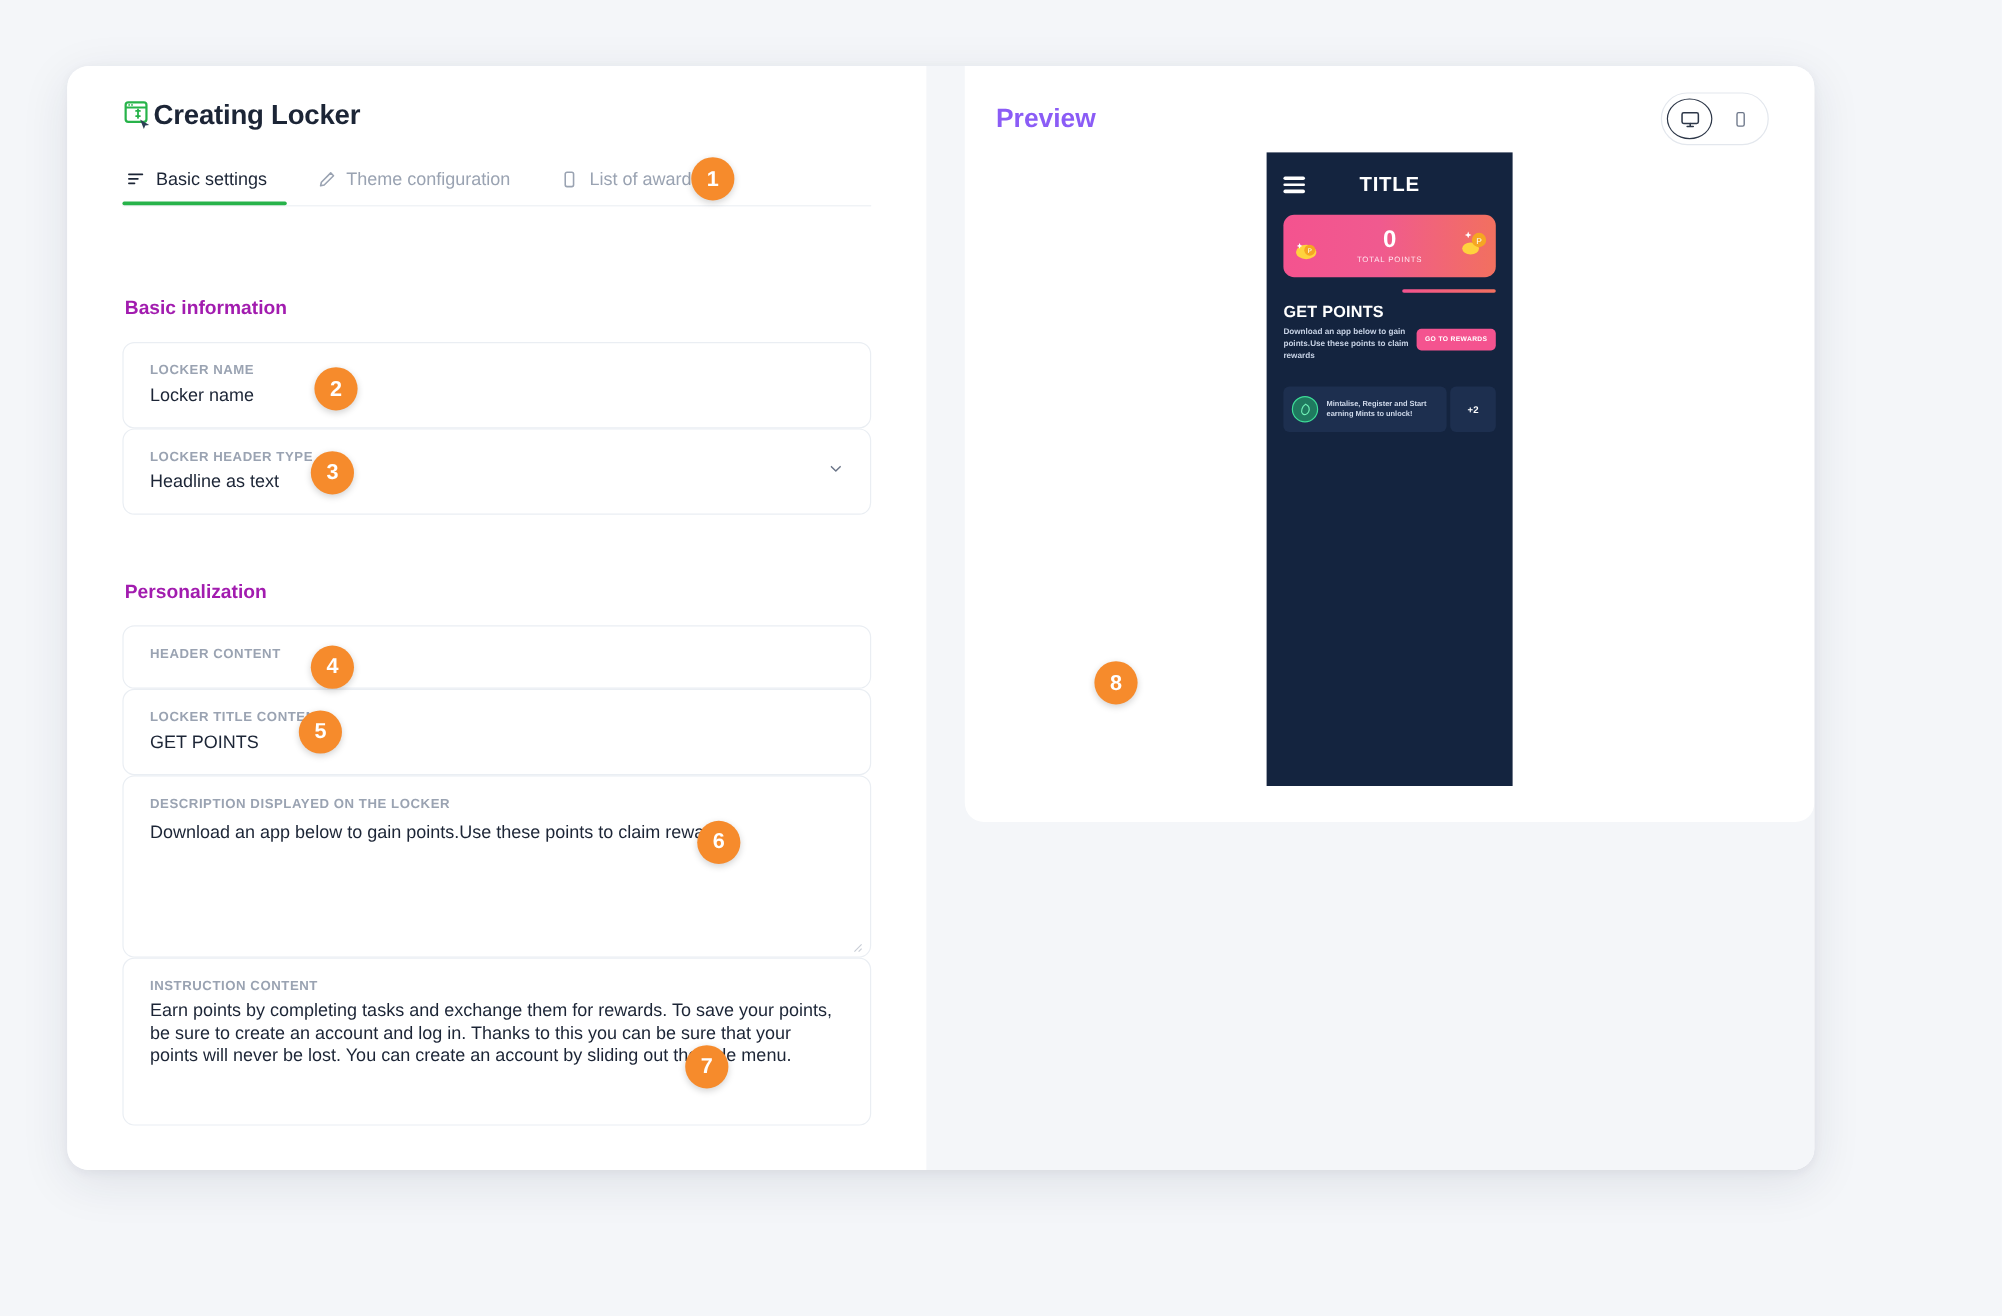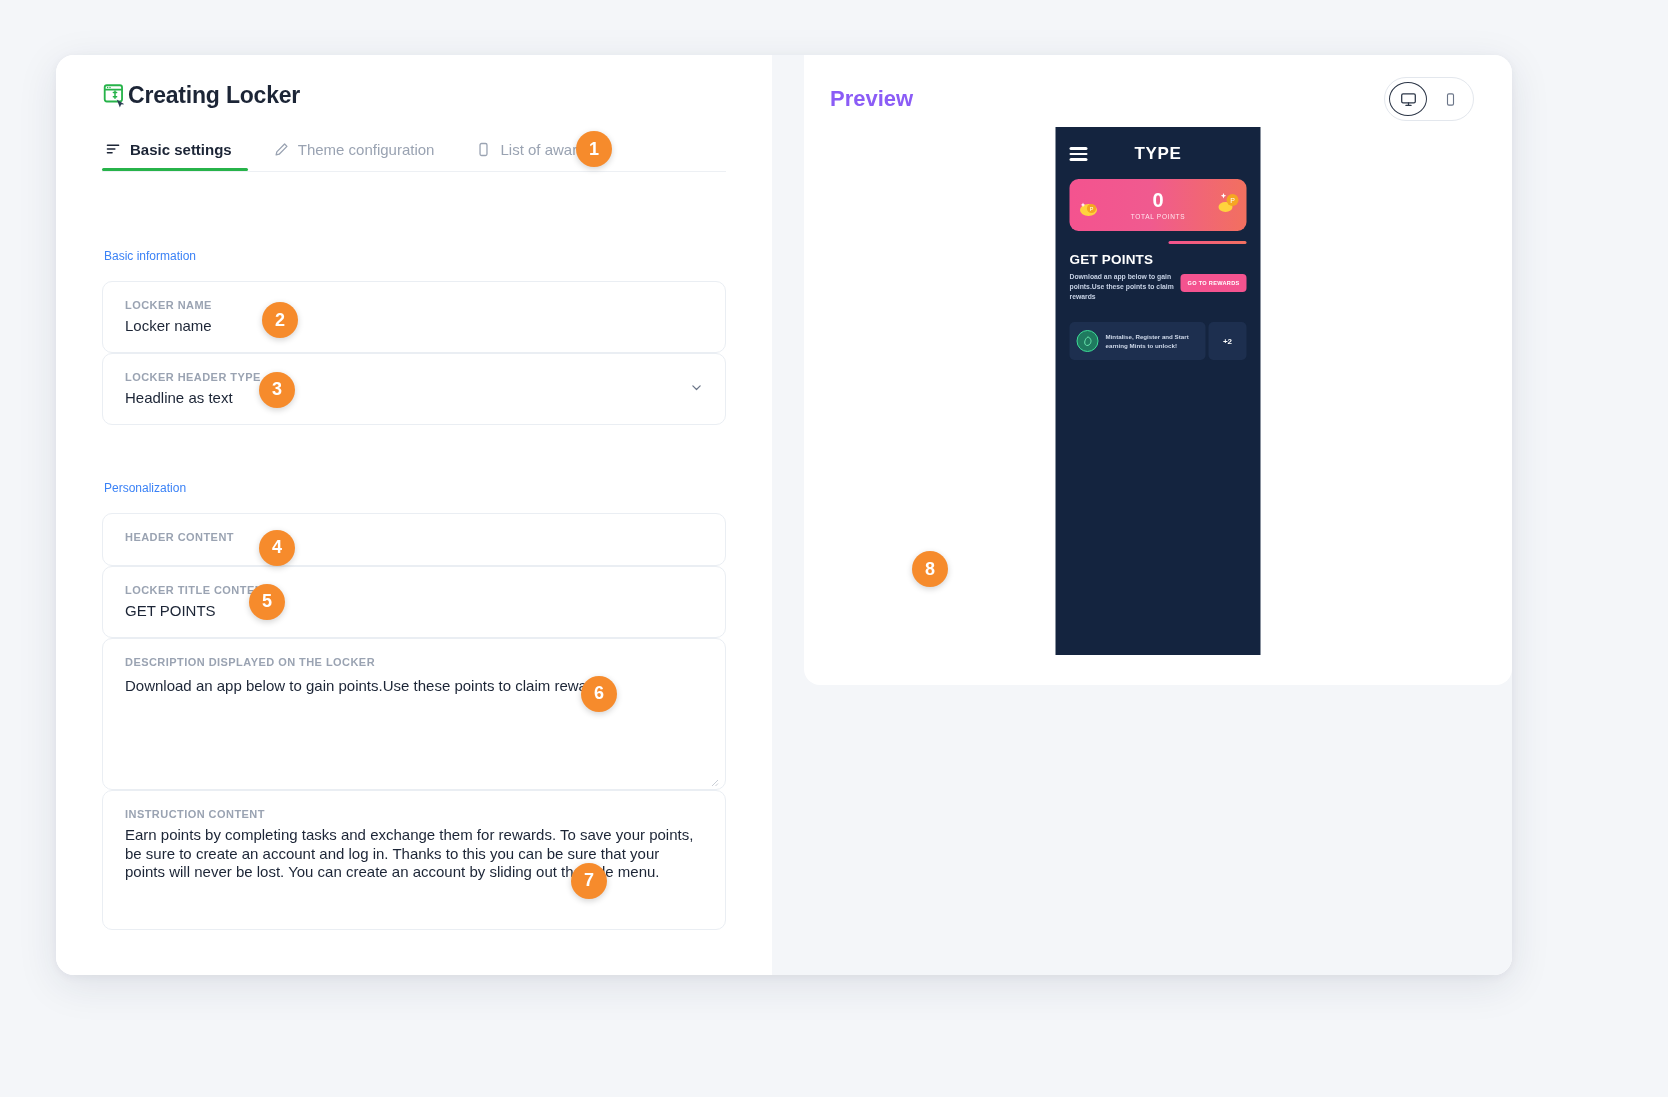--- a/index.html
+++ b/index.html
@@ -37,37 +37,37 @@
   .page-title { font-size: 23px; font-weight: bold; color: #1c2536; letter-spacing: -.2px; }
 
   .tabs { display: flex; align-items: flex-end; gap: 0; margin-top: 18px; position: relative; }
   .tab {
     display: flex; align-items: center; gap: 9px;
     padding: 6px 16px 13px 4px;
     font-size: 15px; color: #9aa3b2; cursor: pointer;
     position: relative;
   }
   .tab + .tab { margin-left: 22px; }
-  .tab.active { color: #1c2536; font-weight: bold; justify-content: flex-end; }
+  .tab.active { color: #1c2536; font-weight: normal; justify-content: flex-end; }
   .tab.active::after {
     content:""; position:absolute; left:0; right:0; bottom:0; height:3px;
     background:#27b34a; border-radius: 2px;
   }
   .tab svg { display:block; }
   .tabs-rule {
     height: 1px; background: #edf0f4; margin: 0 46px 0 46px;
   }
 
   .form-scroll {
     position: absolute; top: 148px; left: 0; right: 0; bottom: 0;
     padding: 0 46px 10px 46px;
     overflow: hidden;
   }
   .section-title {
-    font-size: 12px; font-weight: normal; color: #3b82f6;
+    font-size: 16px; font-weight: bold; color: #a21caf;
     margin: 56px 0 18px 2px;
   }
   .section-title.first { margin-top: 46px; }
 
   .field {
     position: relative;
     border: 1px solid #eaeef3;
     border-radius: 10px;
     background: #fff;
     padding: 17px 22px 16px 22px;
@@ -314,21 +314,21 @@
       </div>
 
       <div class="phone">
 
         <div class="ph-top">
           <div class="burger">
             <span></span>
               <span></span>
               <span></span>
           </div>
-          <div class="ph-logo">TYPE</div>
+          <div class="ph-logo">TITLE</div>
         </div>
 
         <div class="points-banner">
           <span class="coin left">
             <svg width="24" height="18" viewBox="0 0 24 18" fill="none">
               <ellipse cx="11" cy="11" rx="8.5" ry="6" fill="#ffd33d"></ellipse>
               <ellipse cx="14" cy="9.5" rx="4.6" ry="4.6" fill="#f5a623"></ellipse>
               <text x="14" y="12" font-size="5.5" fill="#fff" text-anchor="middle" font-family="Liberation Sans">P</text>
               <path d="M5.5 3.5l.7 1.7 1.7.7-1.7.7-.7 1.7-.7-1.7L3.1 5.9l1.7-.7z" fill="#fff"></path>
             </svg>

